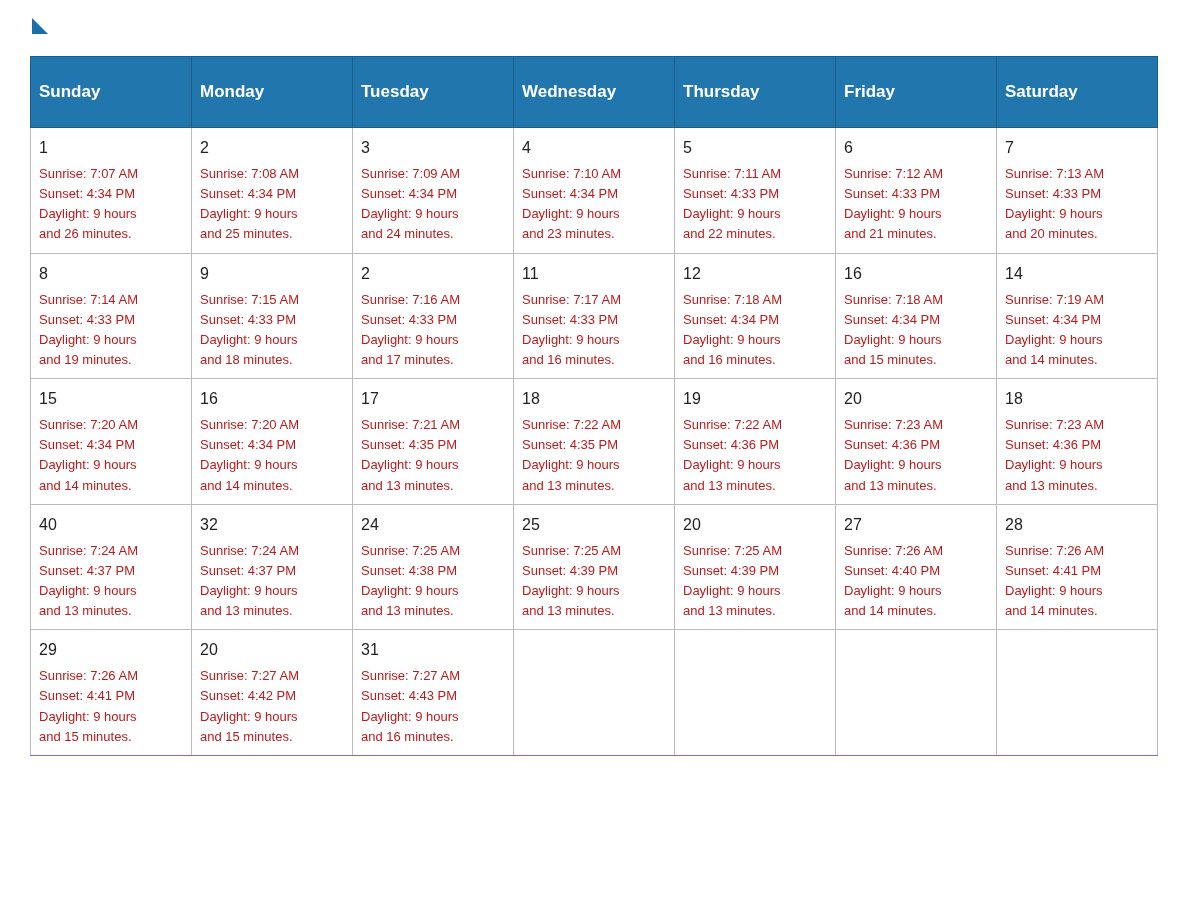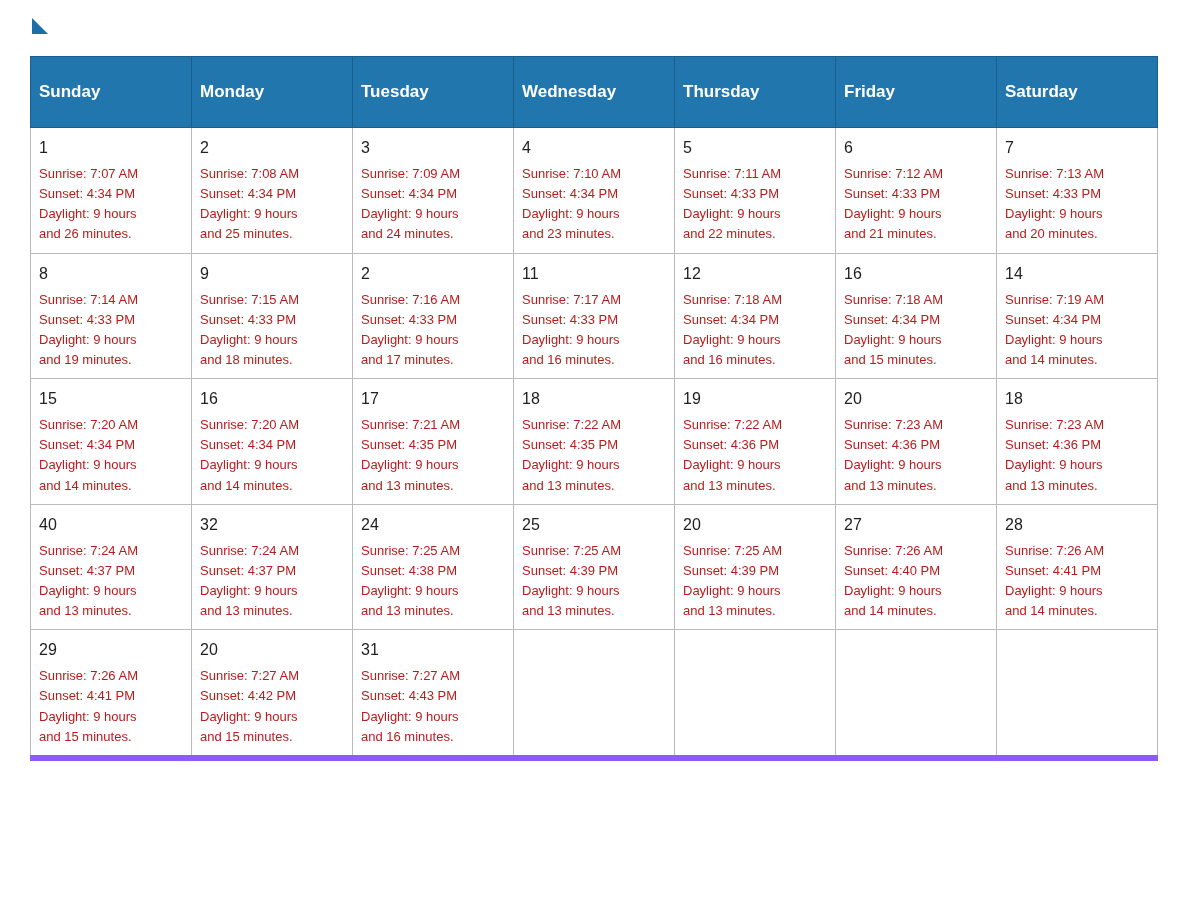--- a/index.html
+++ b/index.html
@@ -65,21 +65,21 @@
       margin-bottom: 4px;
       display: block;
       color: #222;
     }
     .day-info {
       font-size: 13px;
       color: #b91c1c;
       line-height: 1.55;
     }
     .calendar tr:last-child td {
-      border-bottom: 6px solid #8b5cf6;
+      border-bottom: 1px solid #8b5cf6;
       margin-left: 20px;
     }
     .empty-cell {
       background: #fff;
     }
     
     .logo-wrapper {
       display: flex;
       align-items: center;
     }

